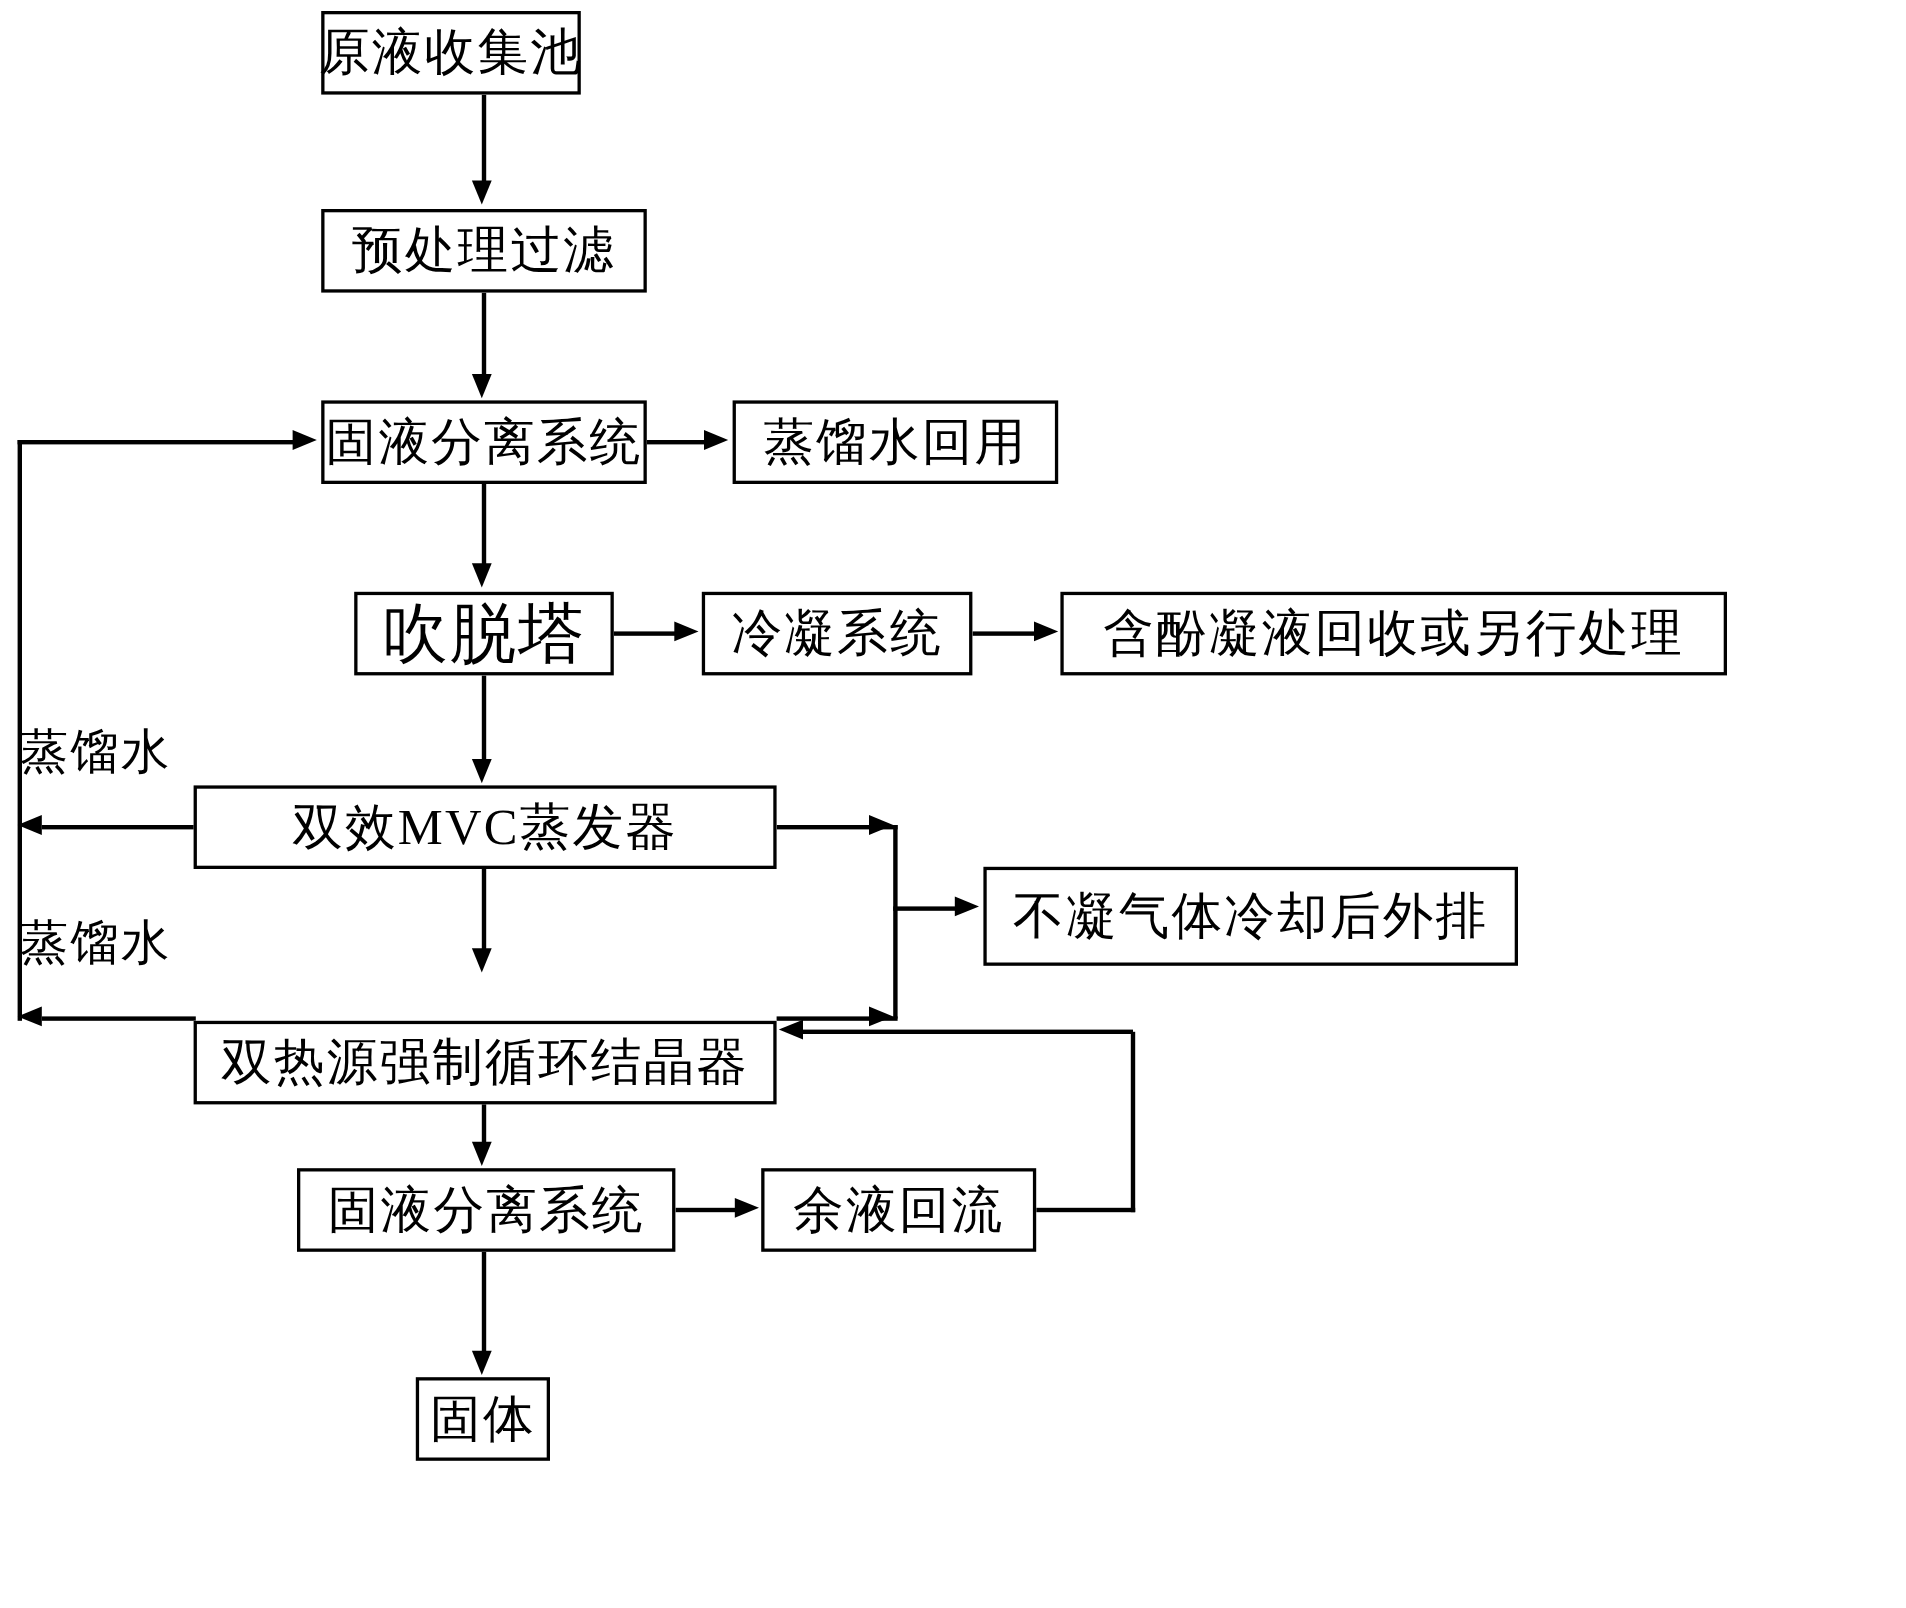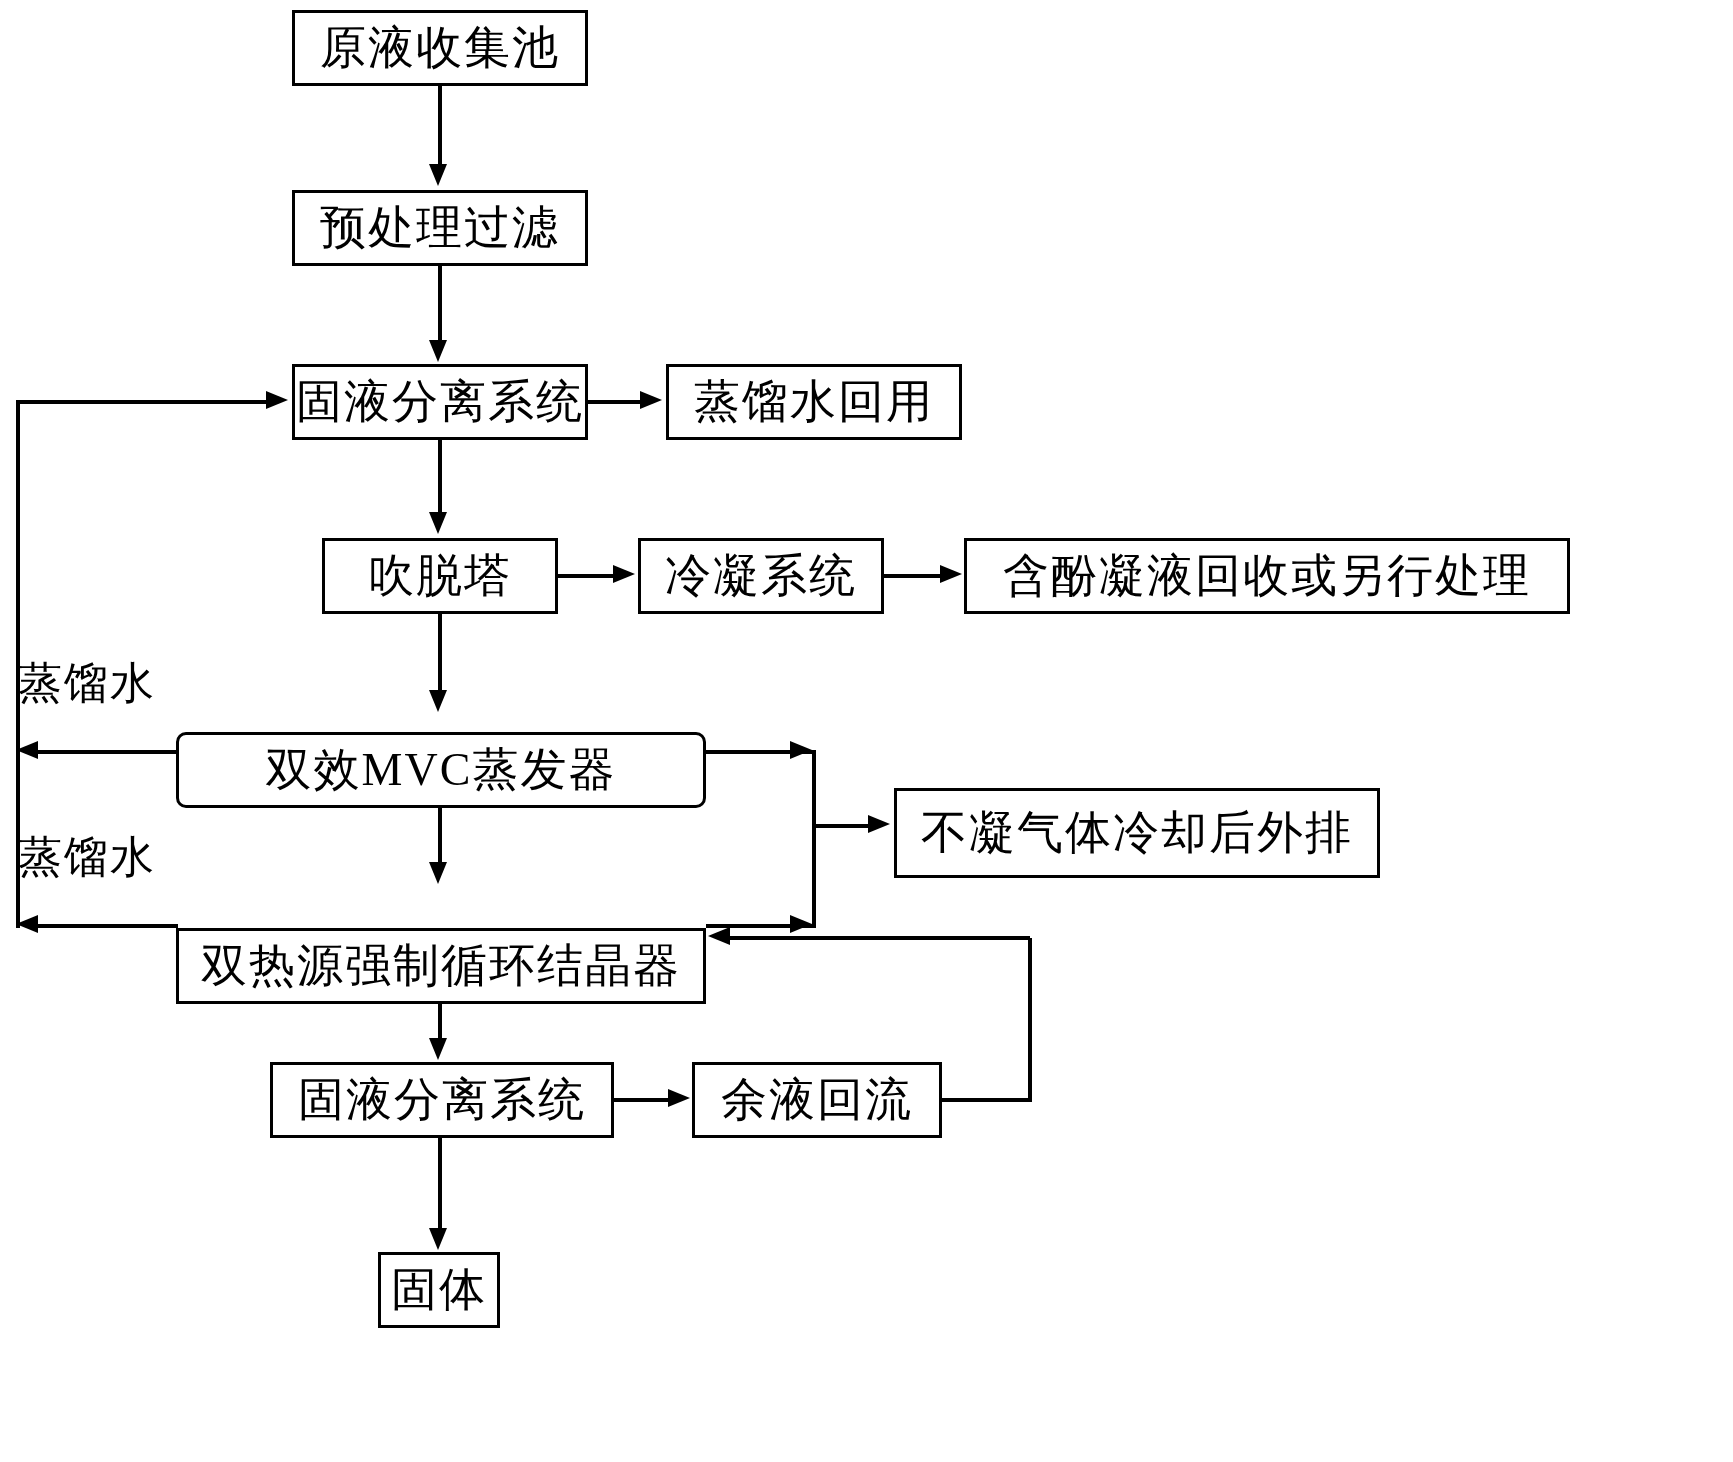--- a/index.html
+++ b/index.html
@@ -33,35 +33,35 @@
   .arw{position:absolute;width:0;height:0;z-index:2;}
   .arw-down{border-left:9px solid transparent;border-right:9px solid transparent;border-top:22px solid #000;}
   .arw-right{border-top:9px solid transparent;border-bottom:9px solid transparent;border-left:22px solid #000;}
   .arw-left{border-top:9px solid transparent;border-bottom:9px solid transparent;border-right:22px solid #000;}
 </style>
 </head>
 <body>
 
 <div id="stage">
 
-  <div class="node" style="left:292px;top:10px;width:296px;height:76px;font-size:46px;">原液收集池</div>
+  <div class="node" style="left:292px;top:10px;width:236px;height:76px;font-size:46px;">原液收集池</div>
 
   <div class="node" style="left:292px;top:190px;width:296px;height:76px;font-size:46px;">预处理过滤</div>
 
   <div class="node" style="left:292px;top:364px;width:296px;height:76px;font-size:46px;">固液分离系统</div>
 
   <div class="node" style="left:666px;top:364px;width:296px;height:76px;font-size:46px;">蒸馏水回用</div>
 
-  <div class="node" style="left:322px;top:538px;width:236px;height:76px;font-size:46px;">吹脱塔</div>
+  <div class="node" style="left:322px;top:538px;width:236px;height:76px;font-size:60px;">吹脱塔</div>
 
   <div class="node" style="left:638px;top:538px;width:246px;height:76px;font-size:46px;">冷凝系统</div>
 
   <div class="node" style="left:964px;top:538px;width:606px;height:76px;font-size:46px;">含酚凝液回收或另行处理</div>
 
-  <div class="node" style="left:176px;top:732px;width:530px;height:76px;font-size:46px;border-radius:10px;">双效MVC蒸发器</div>
+  <div class="node" style="left:176px;top:714px;width:530px;height:76px;font-size:46px;">双效MVC蒸发器</div>
 
   <div class="node" style="left:894px;top:788px;width:486px;height:90px;font-size:46px;">不凝气体冷却后外排</div>
 
   <div class="node" style="left:176px;top:888px;width:530px;height:76px;font-size:46px;margin-top:40px;">双热源强制循环结晶器</div>
 
   <div class="node" style="left:270px;top:1062px;width:344px;height:76px;font-size:46px;">固液分离系统</div>
 
   <div class="node" style="left:692px;top:1062px;width:250px;height:76px;font-size:46px;text-align:center;">余液回流</div>
 
   <div class="node" style="left:378px;top:1252px;width:122px;height:76px;font-size:46px;">固体</div>

